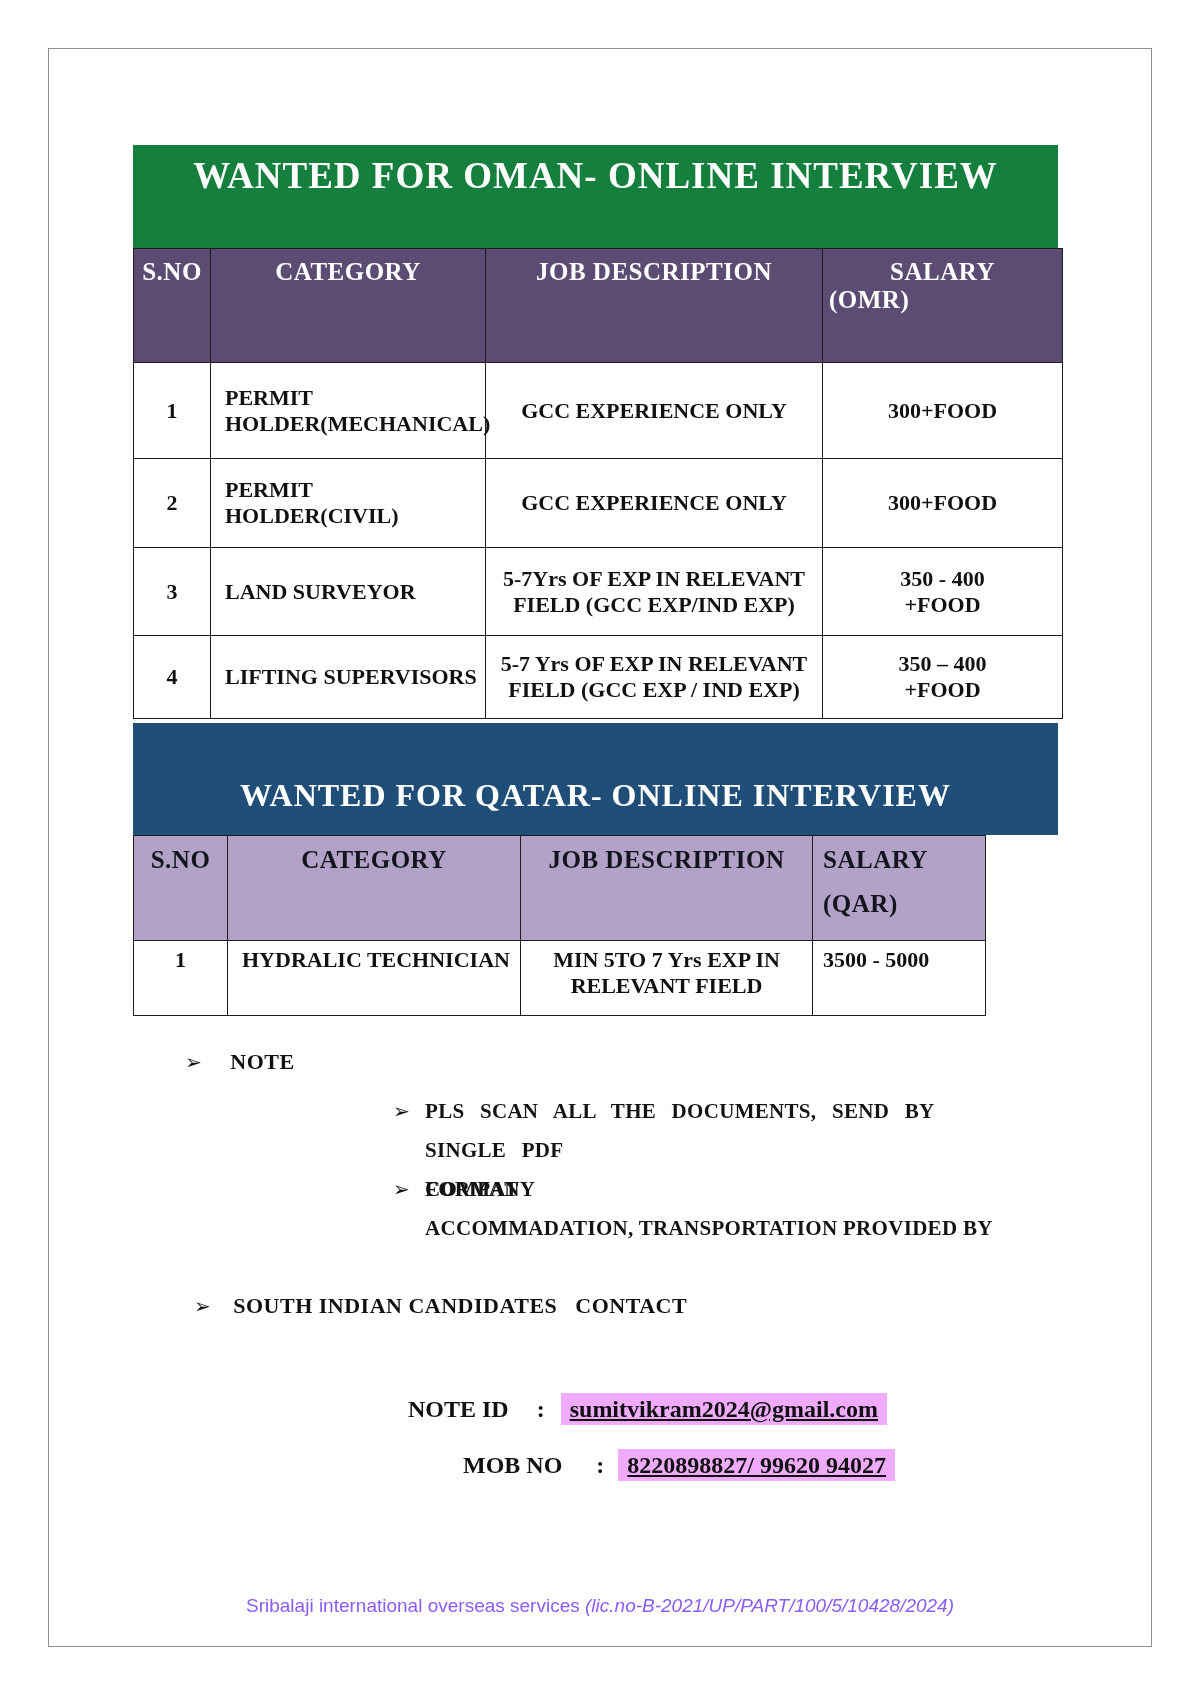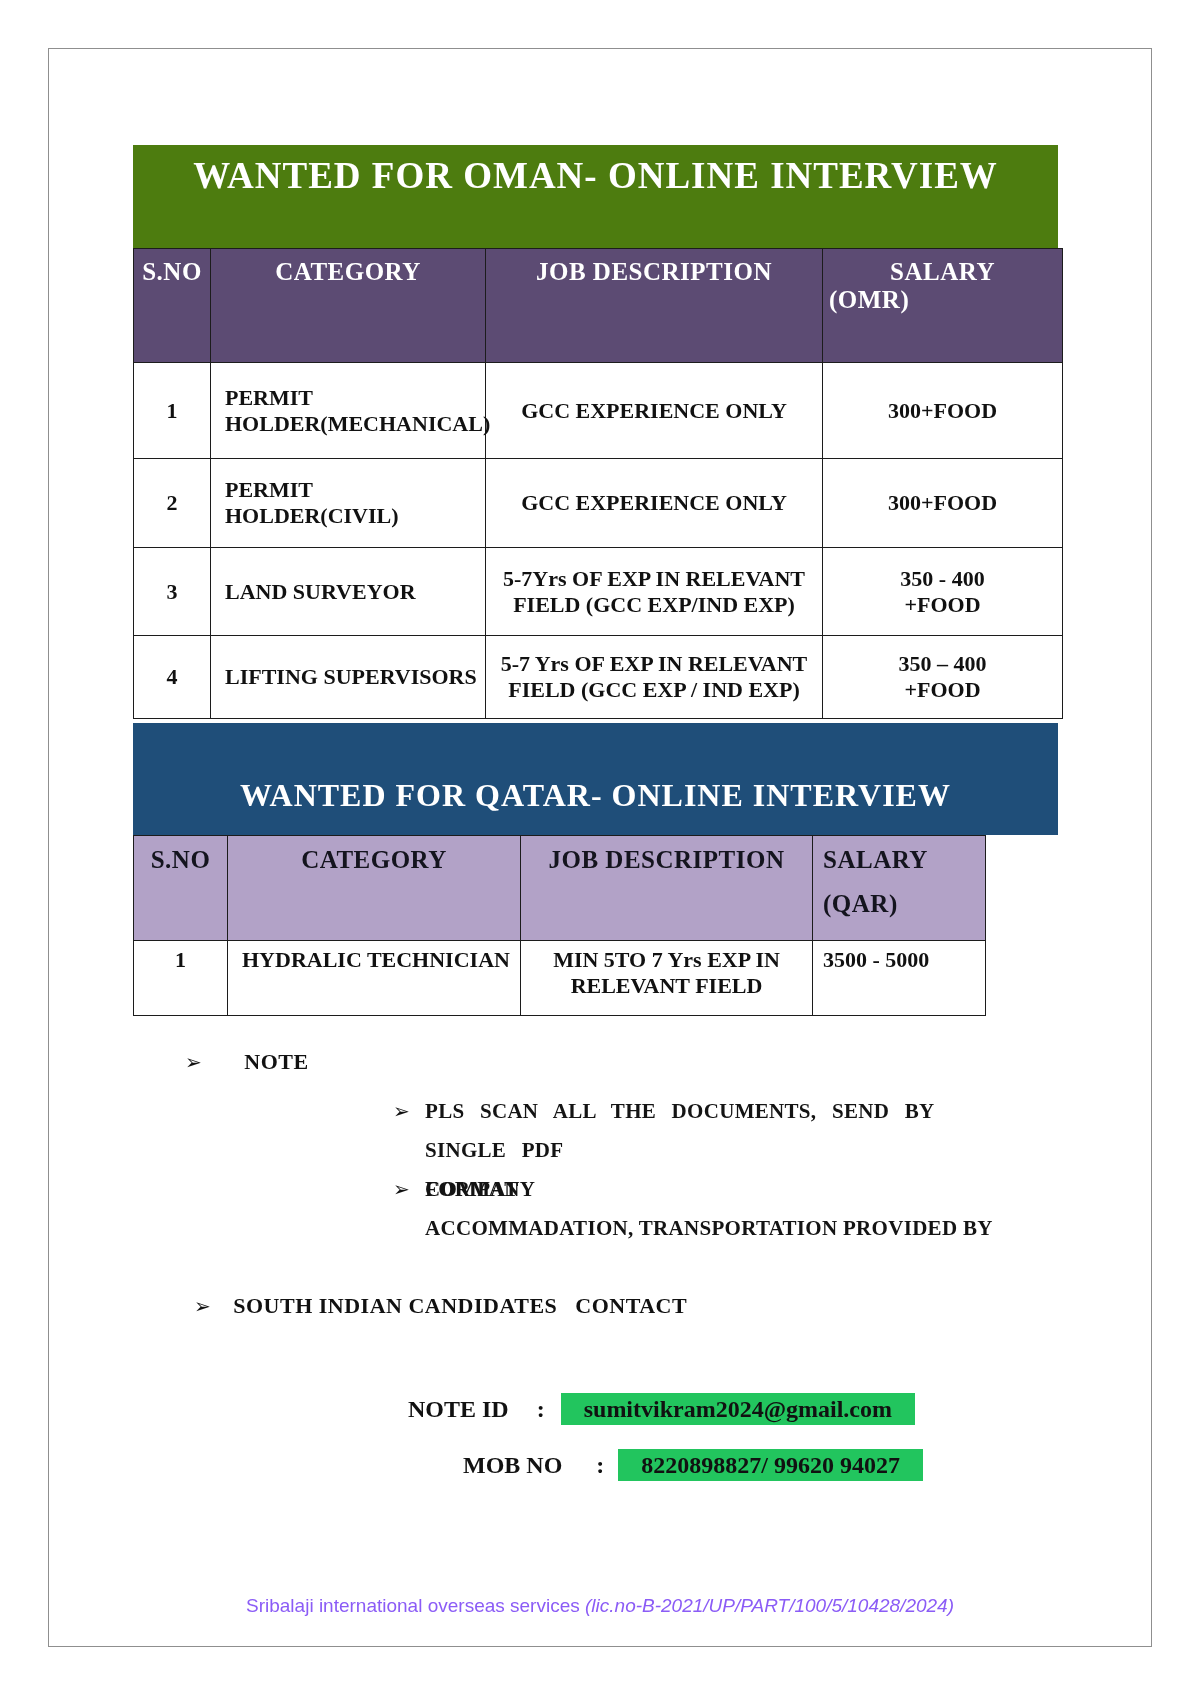--- a/index.html
+++ b/index.html
@@ -3,21 +3,21 @@
 <meta charset="utf-8">
 <style>
   * { margin:0; padding:0; box-sizing:border-box; }
   body { background:#ffffff; font-family:"Liberation Serif","DejaVu Serif",serif; }
   .page { position:relative; width:1200px; height:1697px; background:#ffffff; overflow:hidden; }
   .border-frame { position:absolute; left:48px; top:48px; width:1104px; height:1599px;
                   border:1px solid #8f8f8f; }
 
   
   .oman-banner { position:absolute; left:133px; top:145px; width:925px; height:103px;
-                 background:#4d7c0f; }
+                 background:#15803d; }
   .oman-banner .banner-title { text-align:center; padding-top:9px; font-size:37px; font-weight:bold;
                  color:#ffffff; letter-spacing:1px; }
 
   
   table { border-collapse:collapse; table-layout:fixed; position:absolute;padding-left:20px; }
   th, td { border:1px solid #1c1c1c; font-weight:bold; }
   .preline { white-space:pre-line; }
 
   .oman-table { left:133px; top:248px; width:929px; }
   .oman-table th { background:#5C4B73; color:#ffffff; font-size:25px; vertical-align:top;
@@ -41,38 +41,38 @@
                     padding-top:10px; height:105px; letter-spacing:0.5px; text-align:center; }
   .qatar-table th.q-sal { text-align:left; padding-left:10px; }
   .q-sal-l2 { margin-top:16px; }
   .qatar-table td { font-size:22px; color:#111111; vertical-align:top; padding-top:6px; height:75px; }
   .qatar-table .col-sal { text-align:left; padding-left:10px; }
 
   
   .bullet { font-family:"DejaVu Sans",sans-serif; font-size:20px; color:#111; }
   .note-title-line { position:absolute; left:185px; top:1049px; font-size:22px; font-weight:bold;
                      color:#111; letter-spacing:0.5px; }
-  .note-title-line .t { margin-left:42px; }
+  .note-title-line .t { margin-left:28px; }
   .note-item { position:absolute; left:393px; display:flex; }
   .note-item .bullet { width:32px; flex:none; line-height:39px; }
   .note-item .lines { width:592px; font-size:21px; font-weight:bold; color:#141414;
                       line-height:39px; letter-spacing:0.3px; }
   .item1 { top:1092px; }
   .item2 { top:1170px; }
   .jline { word-spacing:10px; }
 
   .south-line { position:absolute; left:194px; top:1293px; font-size:22px; font-weight:bold;
                 color:#111; letter-spacing:0.5px; }
   .south-line .t { margin-left:22px; white-space:pre; }
 
   
   .mail-line { position:absolute; left:408px; top:1396px; font-size:24px; font-weight:bold; color:#111; }
   .mob-line  { position:absolute; left:450px; top:1452px; font-size:24px; font-weight:bold; color:#111;margin-left:13px; }
   .c-colon { margin-left:28px; }
-  .c-value { margin-left:16px; background:#22c55e; padding:3px 23px; }
+  .c-value { margin-left:16px; background:#f0abfc; padding:3px 9px;text-decoration:underline; }
   .mob-line .c-colon { margin-left:34px; }
   .mob-line .c-value { margin-left:14px; }
 
   
   .footer { position:absolute; left:0; top:1595px; width:1200px; text-align:center;
             font-family:"Liberation Sans","DejaVu Sans",sans-serif; font-size:19px; color:#8b5cf6; }
   .footer .lic { font-style:italic; }
 </style>
 </head>
 <body>

